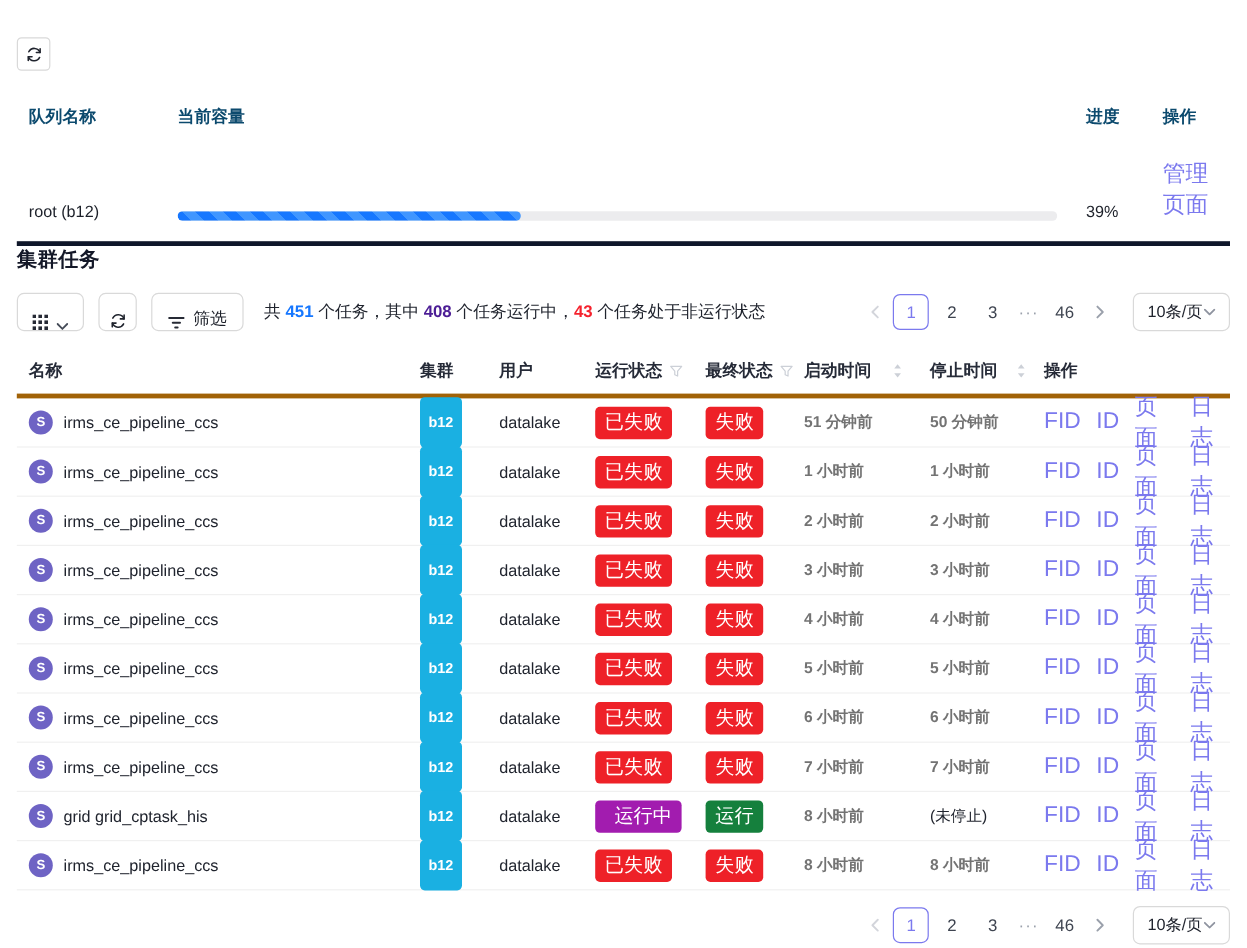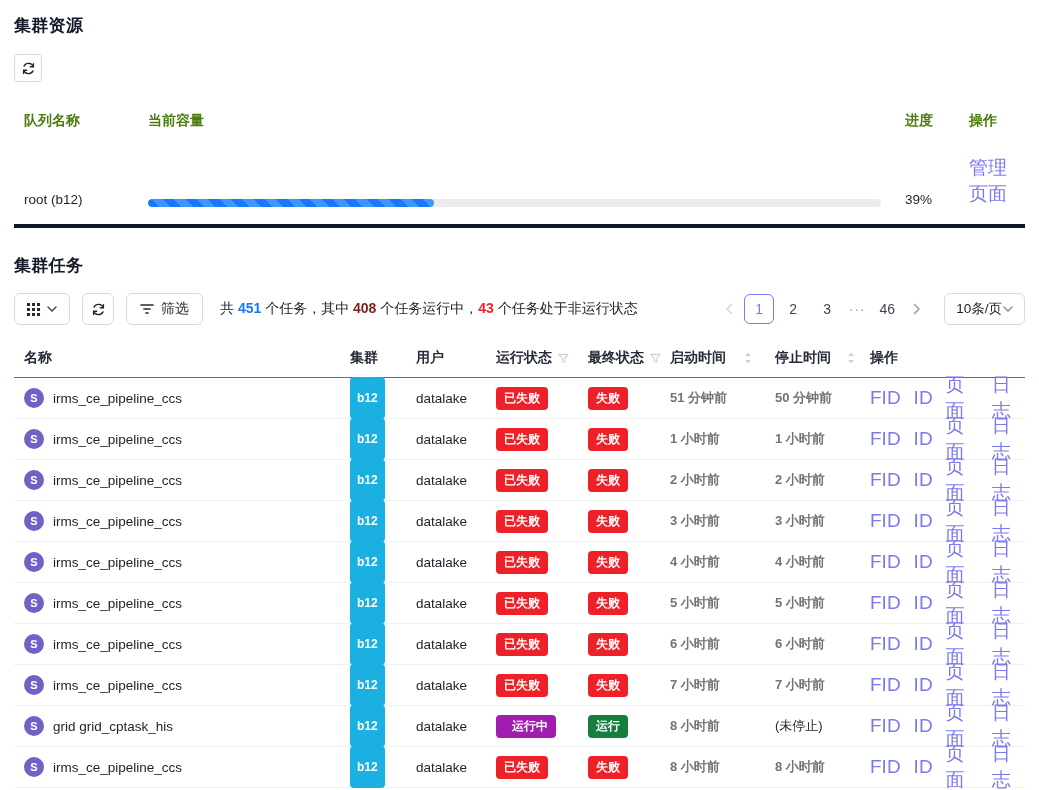--- a/index.html
+++ b/index.html
@@ -10,91 +10,90 @@
   }
   .page { padding: 14px 14px 0 14px; }
   .section-title { font-size: 17px; font-weight: 700; color: #141828; margin: 0; letter-spacing: .3px; }
 
   
   .icon-btn, .tb-btn {
     display: inline-flex; align-items: center; justify-content: center;
     border: 1px solid #d9d9d9; border-radius: 4px; background: #fff; cursor: pointer; padding: 0;
   }
   .icon-btn { width: 28px; height: 28px; margin-top: 17px; }
-  .tb-btn { height: 32px; border-radius: 6px; }
+  .tb-btn { height: 32px; border-radius: 6px; align-items: flex-end; }
 
   
   .queue-table { margin-top: 24px; }
-  .q-header { display: flex; align-items: center; padding: 6px 0 10px 0; font-size: 14px; font-weight: 600; color: #4d7c0f; }
+  .q-header { display: flex; align-items: center; padding: 6px 0 10px 0; font-size: 14px; font-weight: 600; color: #0c4a6e; }
   .q-row { display: flex; align-items: flex-end; padding: 15px 0 17px 0; border-bottom: 4px solid #0f172a; font-size: 13.5px; }
   .q-name-col { width: 134px; padding-left: 10px; }
   .q-cap-col  { flex: 1; padding-right: 24px; }
   .q-prog-col { width: 50px; }
   .q-op-col   { width: 70px; padding-left: 14px; }
   .progress-track { height: 8px; background: #ececee; border-radius: 5px; overflow: hidden; }
   .progress-fill { height: 100%; border-radius: 5px;
     background: repeating-linear-gradient(45deg, #1677ff 0 8px, #4096ff 8px 16px); }
   a.link { color: #7b79ee; text-decoration: none; cursor: pointer; font-size: 19px; }
 
   
-  .tasks-title { margin-top: 26px; }
+  .tasks-title { }
   .toolbar { display: flex; align-items: center; margin-top: 16px; }
   .grid-btn { width: 56px; gap: 7px; }
   .refresh-btn2 { width: 32px; margin-left: 12px; }
   .filter-btn { padding: 0 13px; margin-left: 12px; gap: 7px; font-size: 14px; color: #1c2029; }
   .summary { margin-left: 17px; font-size: 14px; color: #20242e; }
   .num-blue  { color: #1677ff; font-weight: 600; }
-  .num-green { color: #7f1d1d; font-weight: 600; }
+  .num-green { color: #4c1d95; font-weight: 600; }
   .num-red   { color: #f5222d; font-weight: 600; }
 
   
   .pagination { margin-left: auto; display: flex; align-items: center; }
   .pg-btn { background: none; border: none; cursor: pointer; width: 26px; height: 30px;
     display: inline-flex; align-items: center; justify-content: center; padding: 0; }
   .pg-num { background: none; border: none; cursor: pointer; min-width: 30px; height: 30px;
     font-size: 14px; color: #3e4450; margin: 0 2px; font-family: inherit; }
   .pg-num.active { border: 1px solid #7b79ee; border-radius: 6px; color: #7b79ee; }
   .pg-ellipsis { min-width: 26px; text-align: center; color: #9aa0ab; font-size: 14px; cursor: pointer; letter-spacing: 1px; }
   .page-size { height: 32px; border: 1px solid #d9d9d9; border-radius: 6px; display: inline-flex;
     align-items: center; padding: 0 11px; gap: 1px; font-size: 13.5px; margin-left: 14px; cursor: pointer; color: #20242e; }
 
   
   .t-header { display: flex; margin-top: 15px; padding: 9px 0 10px 0;
-    border-bottom: 1px solid #a16207; font-size: 14px; font-weight: 600; color: #262b38; }
+    border-bottom: 4px solid #a16207; font-size: 14px; font-weight: 600; color: #262b38; }
   .th { display: flex; align-items: center; gap: 6px; }
   .c-name   { width: 336px; padding-left: 10px; display: flex; align-items: center; gap: 9px; }
   .c-cluster{ width: 66px; }
   .c-user   { width: 80px; }
   .c-run    { width: 92px; }
   .c-final  { width: 82px; }
   .c-start  { width: 105px; }
   .c-stop   { width: 95px; }
   .c-ops    { flex: 1; display: flex; gap: 13px; align-items: center; }
   .t-row { display: flex; align-items: center; height: 41px; border-bottom: 1px solid #f0f0f0; font-size: 13.5px; color: #20242e; }
   .avatar { width: 20px; height: 20px; border-radius: 50%; background: #6e63c4; color: #fff;
     font-size: 11px; font-weight: 600; display: inline-flex; align-items: center; justify-content: center; flex: 0 0 20px; }
   .tag { display: inline-block; background: #1ab0e2; color: #fff; font-size: 12px; font-weight: 700;
     padding: 14px 7px; border-radius: 4px; }
-  .badge { display: inline-block; color: #fff; font-size: 12px; font-weight: 700; padding: 3px 8px; border-radius: 4px; }
+  .badge { display: inline-block; color: #fff; font-size: 16px; font-weight: 400; padding: 3px 8px; border-radius: 4px; }
   .badge-red   { background: #ee2128; }
   .badge-green { background: #a21caf; padding-left: 16px; }
   .badge-cyan  { background: #15803d; }
   .time { font-weight: 700; font-size: 13px; color: #737373; }
   .time.normal { font-weight: 400; color: #20242e; }
 
   .bottom-bar { display: flex; justify-content: flex-end; margin-top: 13px; }
   svg { display: block; }
 </style>
 </head>
 <body>
 
 <div class="page">
 
   
-  <h2 class="section-title">集群资源</h2>
 
   <button class="icon-btn">
     <span>
       <svg width="15" height="15" viewBox="0 0 24 24" fill="none" stroke="#20242e" stroke-width="2.1" stroke-linecap="round" stroke-linejoin="round">
         <path d="M19.7 9.2A8.1 8.1 0 0 0 4.8 8.2"></path>
         <path d="M4.3 14.8a8.1 8.1 0 0 0 14.9 1"></path>
         <path d="M19.9 4.2v5h-5"></path>
         <path d="M4.1 19.8v-5h5"></path>
       </svg>
     </span>

